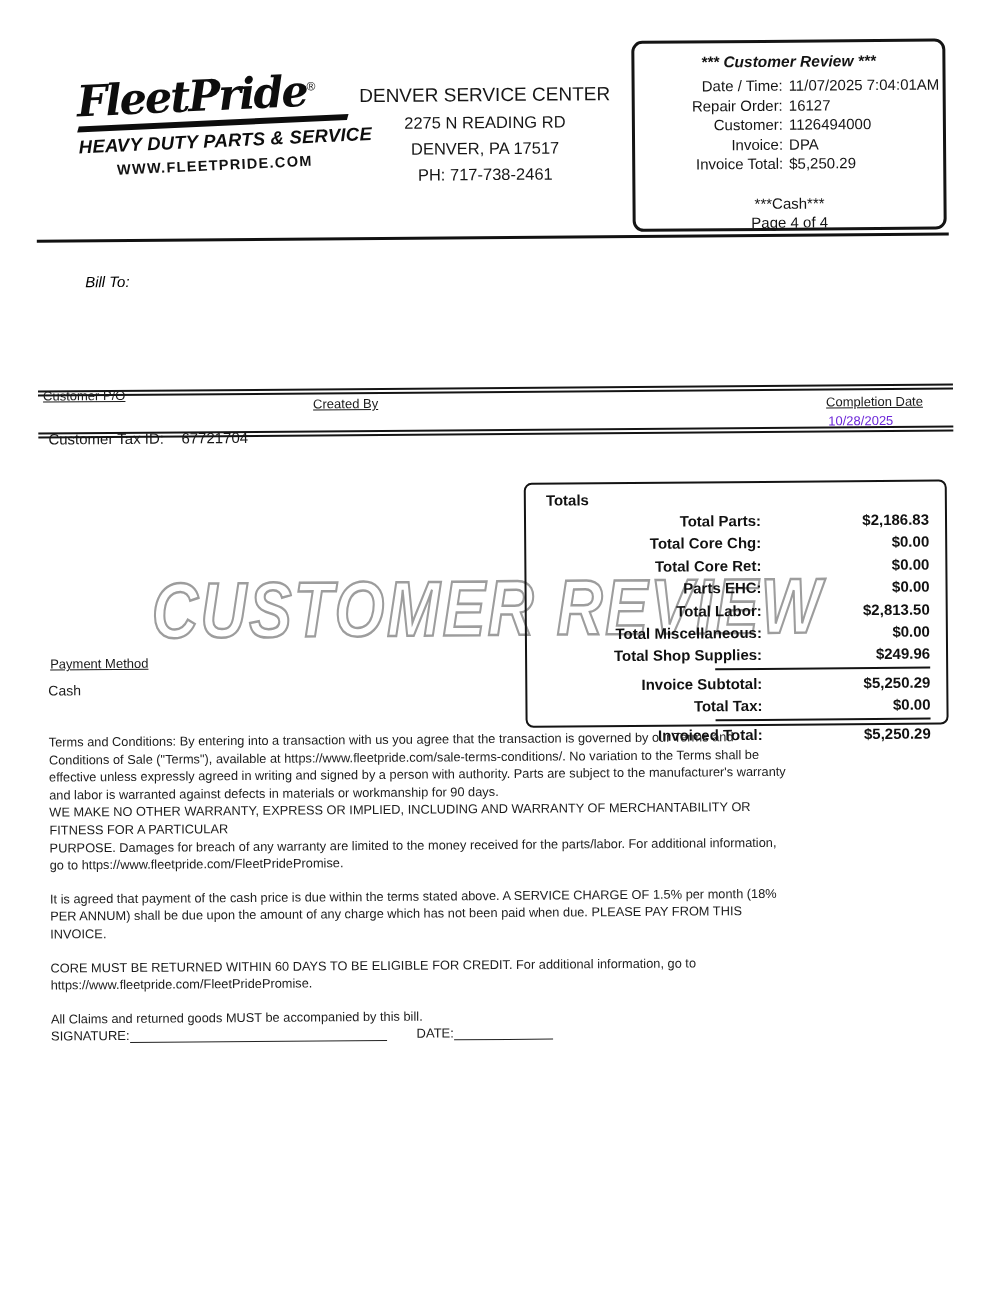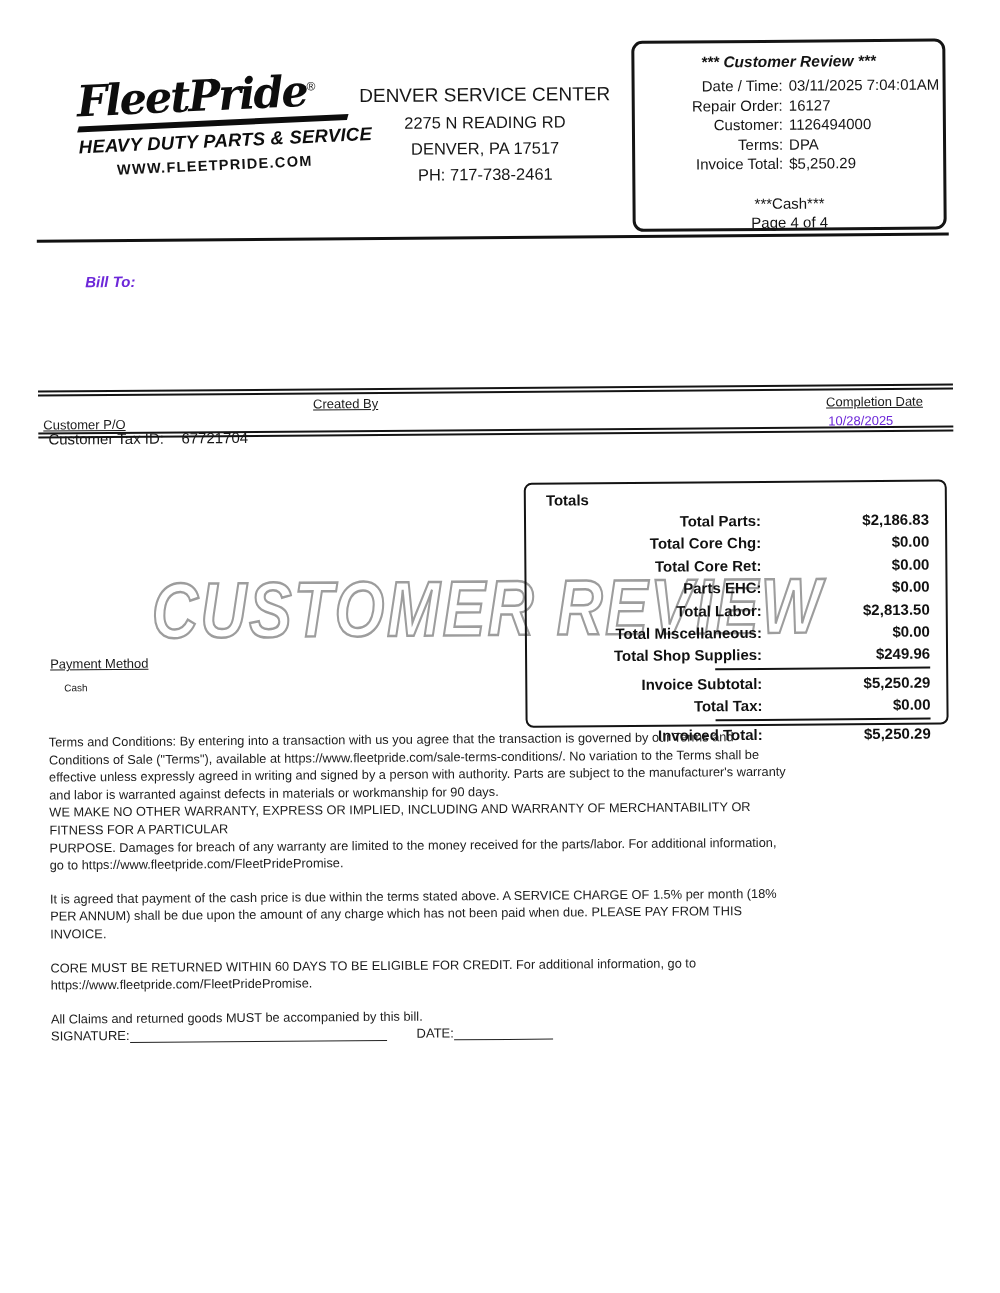--- a/index.html
+++ b/index.html
@@ -36,21 +36,21 @@
   }
   .rb-title { text-align:center; font-weight:bold; font-style:italic; font-size:15.5px; margin-bottom:5px; }
   .rb-row { display:flex; line-height:19.5px; }
   .rb-lbl { width:148px; text-align:right; flex:none; }
   .rb-val { margin-left:6px; white-space:nowrap; }
   .rb-cash { text-align:center; margin-top:21px; }
   .rb-page { text-align:center; margin-top:2px; }
 
   .rule-top { position:absolute; left:40px; top:236px; width:912px; height:3px; background:#111; }
 
-  .bill-to { position:absolute; left:88px; top:270px; font-weight:bold; font-style:italic; font-size:15px; color:#6d28d9; }
+  .bill-to { position:absolute; left:88px; top:270px; font-weight:normal; font-style:italic; font-size:15px; color:#000000; }
 
   
   .dbl-line { position:absolute; left:40px; width:915px; height:6px;
     border-top:2px solid #141414; border-bottom:2px solid #141414; }
   .col-hdr { position:absolute; font-size:13px; text-decoration:underline; color:#1a1a1a; }
   .completion-val { position:absolute; left:830px; top:416px; font-size:13px; color:#6d28d9; }
 
   .tax-row { position:absolute; left:50px; top:427px; font-size:15px; color:#161616; }
   .tax-val { position:absolute; left:133px; top:0; }
 
@@ -72,21 +72,21 @@
     padding-top:7px; z-index:2;
   }
   .tb-title { font-weight:bold; font-size:15px; padding-left:20px; margin-bottom:3px; color:#111; }
   .tb-row { display:flex; justify-content:flex-end; padding-right:16px; line-height:22.4px; font-weight:bold; font-size:15px; color:#111; }
   .tb-lbl { text-align:right; }
   .tb-val { width:168px; text-align:right; flex:none; }
   .tb-sep { border-top:2px solid #141414; margin:1px 16px 2px 188px; }
   .tb-row.gap { margin-top:3px; }
 
   .pay-method { position:absolute; left:50px; top:653px; font-size:13px; text-decoration:underline; color:#1a1a1a; }
-  .pay-val { position:absolute; left:64px; top:679px; font-size:10px; color:#1a1a1a; }
+  .pay-val { position:absolute; left:48px; top:679px; font-size:14px; color:#1a1a1a; }
 
   
   .terms { position:absolute; left:48px; top:730px; width:737px; font-size:12.8px; line-height:17.6px; color:#1c1c1c; z-index:2; }
   .terms p { margin:0; }
   .terms p.gap { margin-top:16px; }
 
   
   .sig-row { position:absolute; left:48px; top:1024px; display:flex; align-items:flex-end; font-size:13px; color:#1a1a1a; z-index:2; }
   .sig-line { border-bottom:1.8px solid #222; height:16px; }
   .line-sig { width:257px; }
@@ -112,48 +112,48 @@
       <div class="svc-name">DENVER SERVICE CENTER</div>
       <div class="svc-line">2275 N READING RD</div>
       <div class="svc-line">DENVER, PA 17517</div>
       <div class="svc-line">PH: 717-738-2461</div>
     </div>
 
     <div class="review-box">
       <div class="rb-title">*** Customer Review ***</div>
       <div class="rb-row">
         <span class="rb-lbl">Date / Time:</span>
-        <span class="rb-val">03/11/2025  7:04:01AM</span>
+        <span class="rb-val">11/07/2025  7:04:01AM</span>
       </div>
       <div class="rb-row">
         <span class="rb-lbl">Repair Order:</span>
         <span class="rb-val">16127</span>
       </div>
       <div class="rb-row">
         <span class="rb-lbl">Customer:</span>
         <span class="rb-val">1126494000</span>
       </div>
       <div class="rb-row">
-        <span class="rb-lbl">Terms:</span>
+        <span class="rb-lbl">Invoice:</span>
         <span class="rb-val">DPA</span>
       </div>
       <div class="rb-row">
         <span class="rb-lbl">Invoice Total:</span>
         <span class="rb-val">$5,250.29</span>
       </div>
       <div class="rb-cash">***Cash***</div>
       <div class="rb-page">Page 4 of 4</div>
     </div>
 
     <div class="rule-top"></div>
 
     <div class="bill-to">Bill To:</div>
 
     <div class="dbl-line" style="top:387px;"></div>
-    <div class="col-hdr" style="left:45px; top:414px;">Customer P/O</div>
+    <div class="col-hdr" style="left:45px; top:385px;">Customer P/O</div>
     <div class="col-hdr" style="left:315px; top:395px;">Created By</div>
     <div class="col-hdr" style="left:828px; top:397px;">Completion Date</div>
     <div class="completion-val">10/28/2025</div>
     <div class="dbl-line" style="top:429px;"></div>
 
     <div class="tax-row">
       <span>Customer Tax ID:</span>
       <span class="tax-val">67721704</span>
     </div>
 

